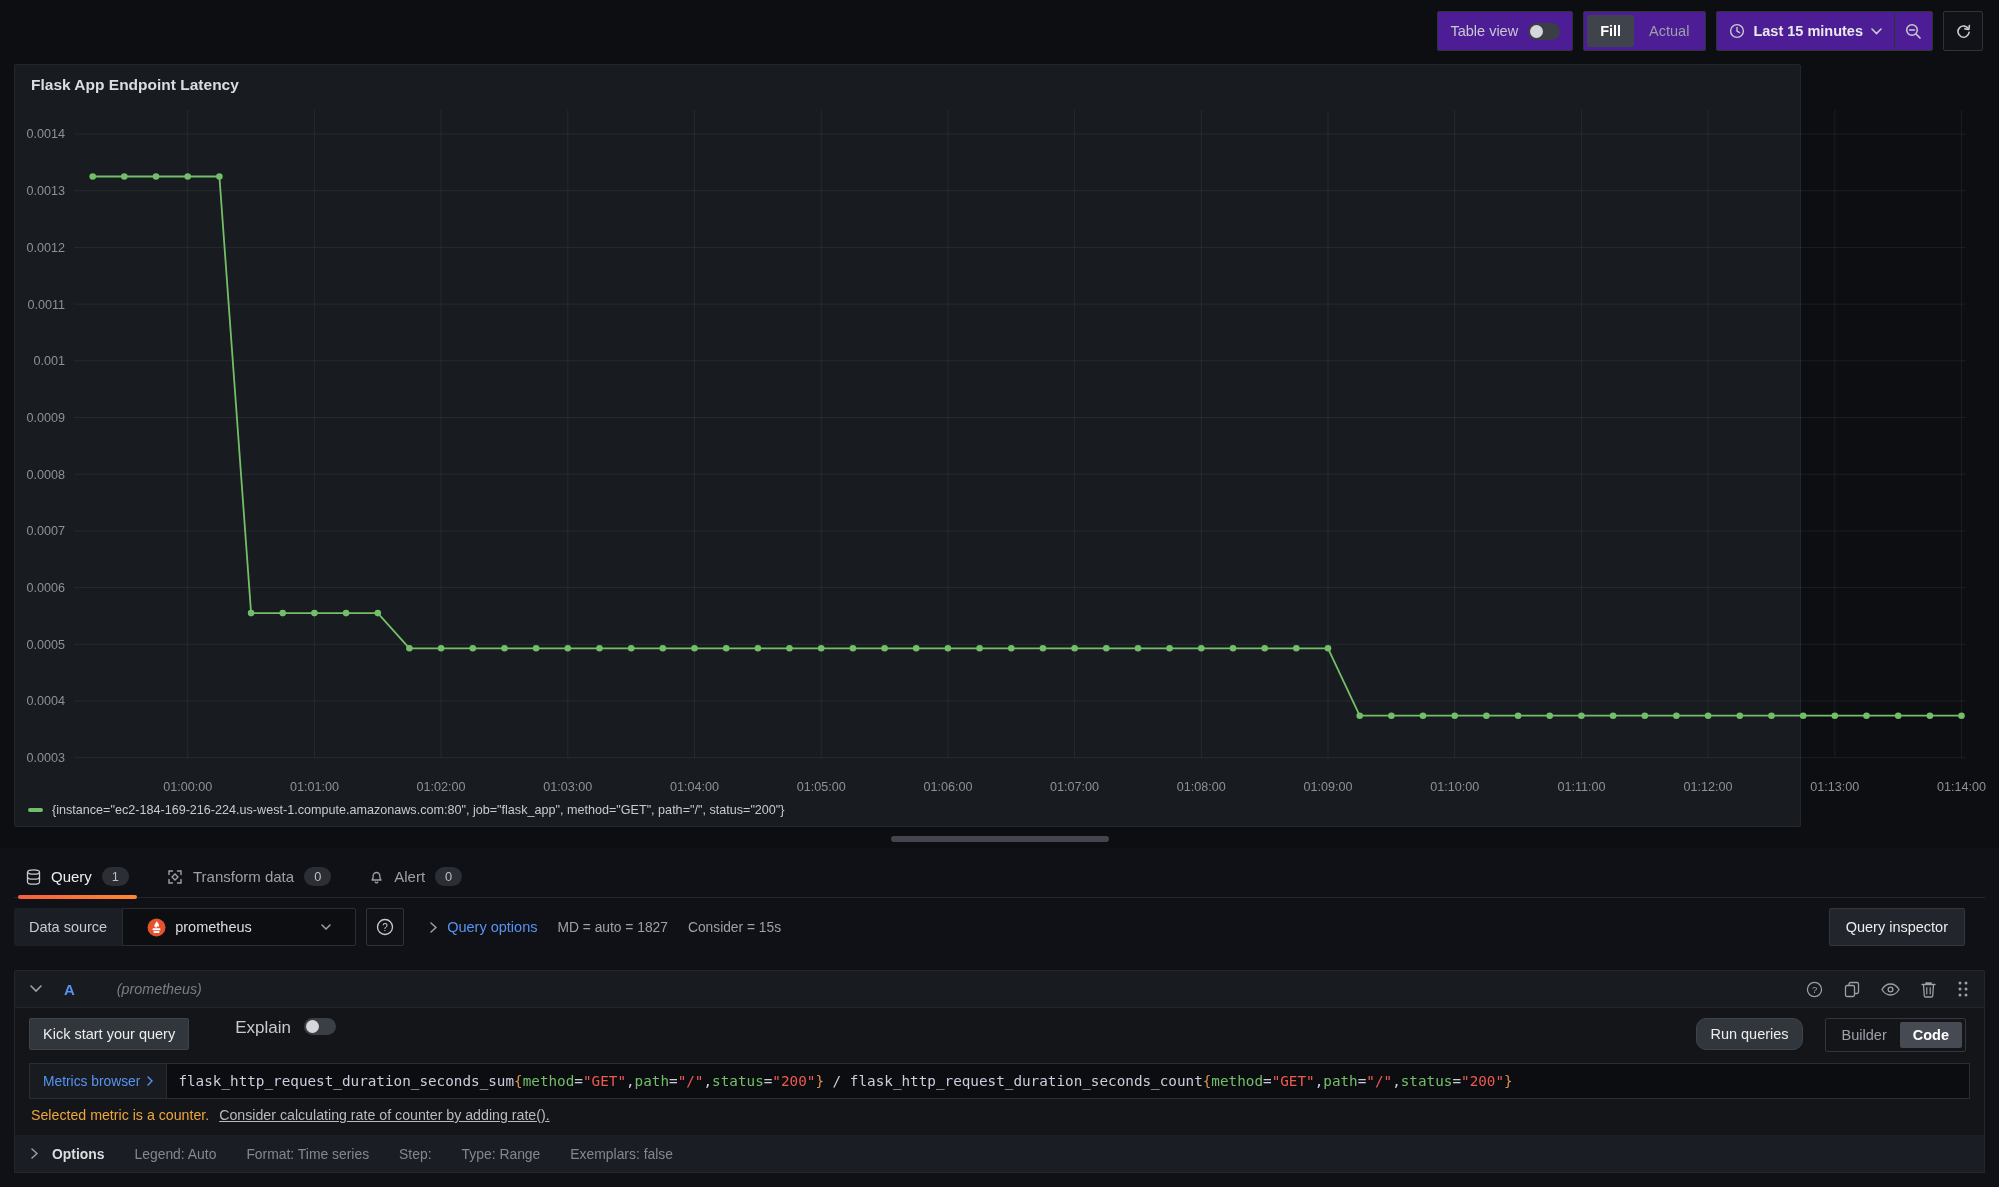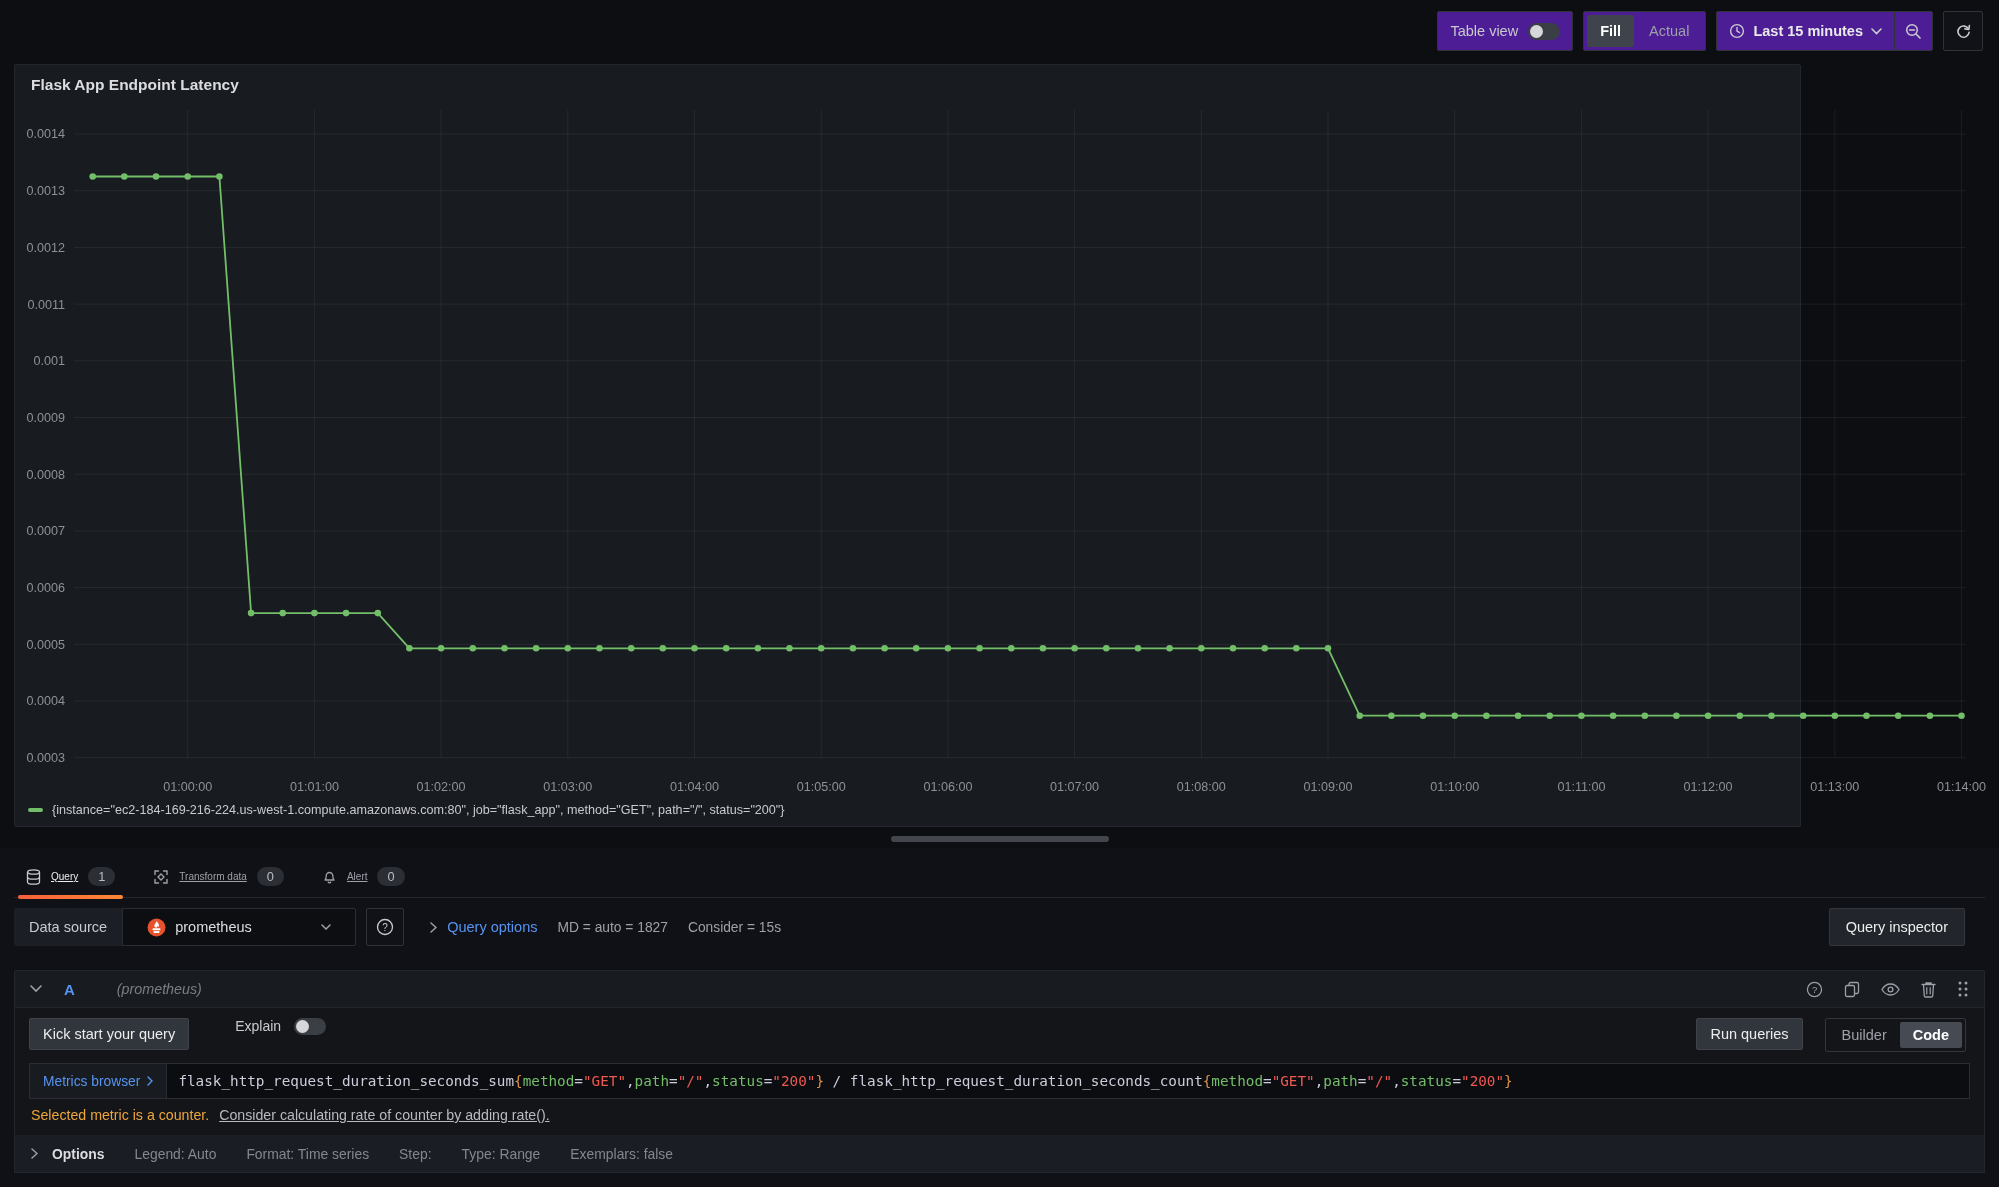--- a/index.html
+++ b/index.html
@@ -37,21 +37,21 @@
   
   .resize-handle{position:absolute;top:836px;left:50%;transform:translateX(-50%);
                  width:218px;height:6px;border-radius:3px;background:#43464d;cursor:row-resize;}
 
   
   .editor-pane{position:absolute;left:0;right:0;top:848px;bottom:0;background:#101116;}
 
   .tabs{position:absolute;top:8px;left:14px;right:14px;height:42px;border-bottom:1px solid #23262c;
         display:flex;align-items:center;gap:14px;}
   .tab{position:relative;display:flex;align-items:center;gap:10px;height:100%;padding:0 12px;cursor:pointer;}
-  .tab .t-label{font-size:10px;color:#9da0a8;text-decoration:underline;}
+  .tab .t-label{font-size:15px;color:#9da0a8;}
   .tab.active .t-label{color:#eceded;font-weight:500;}
   .tab .underline{position:absolute;left:4px;right:4px;bottom:-2px;height:4px;border-radius:2px;
                   background:linear-gradient(90deg,#f55f3c,#ff8833);}
   .badge{background:#2b2f35;color:#bbbdc3;border-radius:11px;padding:2px 10px;font-size:12.8px;}
 
   .ds-row{position:absolute;top:60px;left:14px;right:14px;height:38px;display:flex;align-items:center;}
   .ds-label{display:flex;align-items:center;height:38px;padding:0 15px;background:#1b1e24;
             border-radius:2px 0 0 2px;font-size:14.5px;color:#c9cace;}
   .ds-select{display:flex;align-items:center;gap:9px;width:234px;height:38px;padding:0 24px;
              background:#0d0e12;border:1px solid #2a2d34;border-radius:0 2px 2px 0;cursor:pointer;}
@@ -69,21 +69,21 @@
              border-radius:2px 2px 0 0;padding:0 15px;}
   .qc-ref{color:#5794f2;font-weight:700;font-size:15px;margin-left:22px;}
   .qc-hint{color:#7b7d84;font-style:italic;font-size:14.3px;margin-left:42px;}
   .qc-actions{margin-left:auto;display:flex;align-items:center;gap:21px;color:#9da0a8;}
   .qc-actions .icon{cursor:pointer;}
   .qc-body{background:#141519;border:1px solid #23262c;border-top:none;padding:10px 14px 0;}
 
   .row1{display:flex;align-items:flex-start;height:36px;}
   .btn-sec{display:flex;align-items:center;height:32px;padding:0 13px;background:#31353c;
            border:1px solid #40434b;border-radius:2px;font-size:14.5px;color:#eceded;font-weight:500;cursor:pointer;}
-  .explain-lbl{font-size:14px;color:#c9cace;margin-left:46px;margin-right:13px;}
+  .explain-lbl{font-size:17px;color:#c9cace;margin-left:46px;margin-right:13px;}
   .bc-group{display:flex;align-items:center;border:1px solid #33363d;border-radius:2px;padding:3px;margin-left:22px;margin-right:4px;}
   .bc-item{display:flex;align-items:center;height:26px;padding:0 13px;font-size:14.5px;color:#9da0a8;border-radius:2px;cursor:pointer;}
   .bc-item.sel{background:#464a52;color:#fff;font-weight:700;}
 
   .row2{display:flex;margin-top:9px;border:1px solid #2a2d34;height:36px;}
   .metrics-browser{display:flex;align-items:center;gap:7px;padding:0 13px;background:#181b1f;cursor:pointer;}
   .metrics-browser span{font-size:13.8px;color:#5794f2;font-weight:500;}
   .code-input{flex:1;display:flex;align-items:center;background:#0c0d11;border-left:1px solid #2a2d34;
               padding:0 11px;font-family:"DejaVu Sans Mono",monospace;font-size:14.3px;color:#ccccdc;
               white-space:pre;overflow:hidden;cursor:text;}
@@ -412,21 +412,21 @@
         </div>
       </div>
 
       <div class="qc-body">
         <div class="row1">
           <span class="btn-sec">Kick start your query</span>
           <span class="explain-lbl">Explain</span>
           <span class="toggle">
               <span class="knob"></span>
             </span>
-          <span class="btn-sec" style="margin-left:auto;">Run queries</span>
+          <span class="btn-sec" style="margin-left:auto;border-radius:10px;">Run queries</span>
           <div class="bc-group">
             <span class="bc-item">Builder</span>
             <span class="bc-item sel">Code</span>
           </div>
         </div>
 
         <div class="row2">
           <div class="metrics-browser">
             <span>Metrics browser</span>
             <span class="icon">

